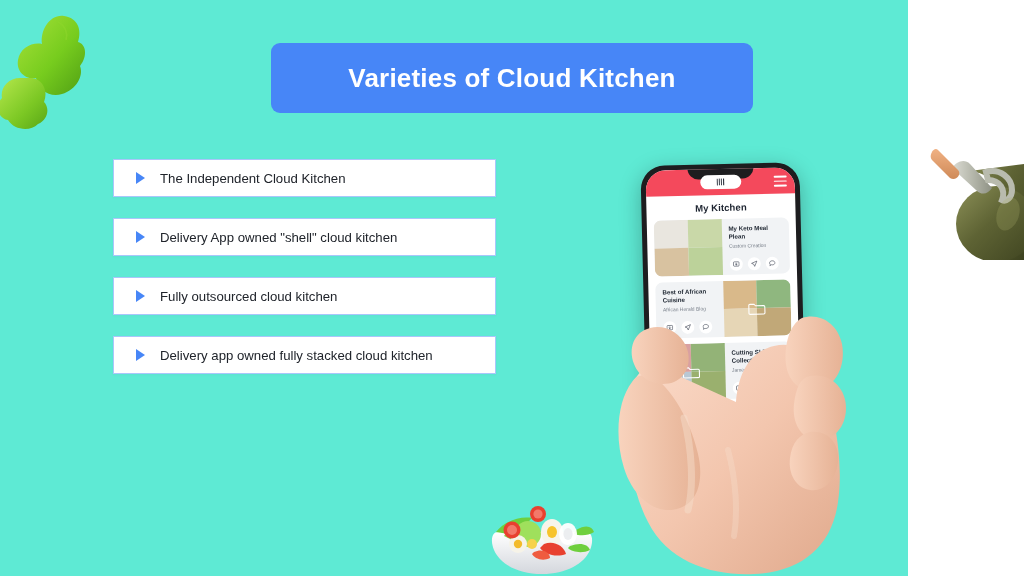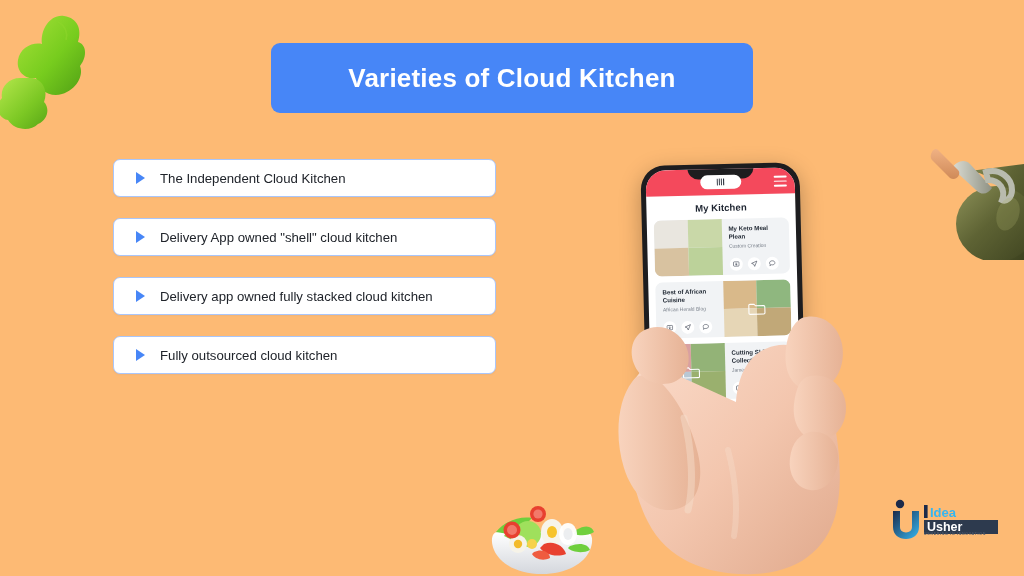--- a/index.html
+++ b/index.html
@@ -4,22 +4,22 @@
 <style>
   * { box-sizing: border-box; margin: 0; padding: 0; }
   html, body {
     width: 1024px; height: 576px;
     overflow: hidden;
     background: #ffffff;
     font-family: "Liberation Sans", sans-serif;
   }
   .stage {
     position: relative;
-    width: 1024px; height: 576px;
-    background: #fdba74;
+    width: 908px; height: 576px;
+    background: #5eead4;
   }
 
   
   .title-banner {
     position: absolute;
     left: 271px; top: 43px;
     width: 482px; height: 70px;
     background: #4786f7;
     border-radius: 9px;
     display: flex; align-items: center; justify-content: center;
@@ -35,21 +35,21 @@
   
   .list {
     position: absolute;
     left: 113px; top: 159px;
     width: 383px;
   }
   .list-item {
     height: 38px;
     margin-bottom: 21px;
     border: 1px solid #a9c6fb;
-    border-radius: 7px;
+    border-radius: 0;
     background: #ffffff;
     display: flex; align-items: center;
     padding-left: 22px;
     box-shadow: 0 1px 2px rgba(80,110,170,.07);
   }
   .bullet {
     width: 0; height: 0;
     border-left: 9px solid #4786f7;
     border-top: 6px solid transparent;
     border-bottom: 6px solid transparent;
@@ -251,26 +251,26 @@
 
 
 
     <div class="list-item">
       <span class="bullet"></span>
       <span class="list-label">Delivery App owned "shell" cloud kitchen</span>
     </div>
 
     <div class="list-item">
       <span class="bullet"></span>
-      <span class="list-label">Delivery app owned fully stacked cloud kitchen</span>
+      <span class="list-label">Fully outsourced cloud kitchen</span>
     </div>
 
     <div class="list-item">
       <span class="bullet"></span>
-      <span class="list-label">Fully outsourced cloud kitchen</span>
+      <span class="list-label">Delivery app owned fully stacked cloud kitchen</span>
     </div>
 
   </div>
 
   <div class="phone-scene">
 
     <div class="phone-body">
       <div class="phone-screen">
 
         <div class="app-header">
@@ -449,31 +449,14 @@
 
       <path d="M214 168 C232 162 250 174 254 194 C258 216 248 236 230 240 C214 244 200 232 198 214 C196 194 202 174 214 168 Z" fill="url(#skin2)"></path>
       <path d="M222 226 C242 222 258 238 258 258 C258 278 244 292 228 290 C212 288 204 272 206 254 C208 238 212 228 222 226 Z" fill="url(#skin2)"></path>
       <path d="M222 282 C240 280 252 294 250 312 C248 330 236 342 222 340 C208 338 200 324 202 308 C204 292 212 284 222 282 Z" fill="url(#skin2)"></path>
 
       <path d="M96 268 C104 300 106 336 100 360" stroke="#f7dfcf" stroke-width="7" fill="none" opacity=".45" stroke-linecap="round"></path>
       <path d="M140 300 C148 330 150 362 146 386" stroke="#f7dfcf" stroke-width="6" fill="none" opacity=".35" stroke-linecap="round"></path>
     </svg>
   </div>
 
-  <div class="brand">
-    <svg viewBox="0 0 120 46" width="120" height="46">
-      <defs>
-        <linearGradient id="ug" x1="0" y1="0" x2="1" y2="1">
-          <stop offset="0" stop-color="#1b2a4a"></stop>
-            <stop offset="1" stop-color="#35b6f0"></stop>
-        </linearGradient>
-      </defs>
-      <circle cx="12" cy="7" r="4.2" fill="#1b2a4a"></circle>
-      <path d="M5 14 L5 30 C5 38 11 42 18 42 C25 42 31 38 31 30 L31 14 L24 14 L24 30 C24 33.5 21.6 35.4 18 35.4 C14.4 35.4 12 33.5 12 30 L12 14 Z" fill="url(#ug)"></path>
-      <rect x="36" y="8" width="3.6" height="13" fill="#1b2a4a"></rect>
-      <text x="42" y="20" font-family="Liberation Sans, sans-serif" font-size="13" font-weight="bold" fill="#35b6f0">Idea</text>
-      <rect x="36" y="23" width="74" height="14" fill="#2d3a4e"></rect>
-      <text x="39" y="34" font-family="Liberation Sans, sans-serif" font-size="12.5" font-weight="bold" fill="#ffffff">Usher</text>
-    </svg>
-    <div class="brand-tag">USHERING IN INNOVATION</div>
-  </div>
 
 </div>
 
 </body></html>

